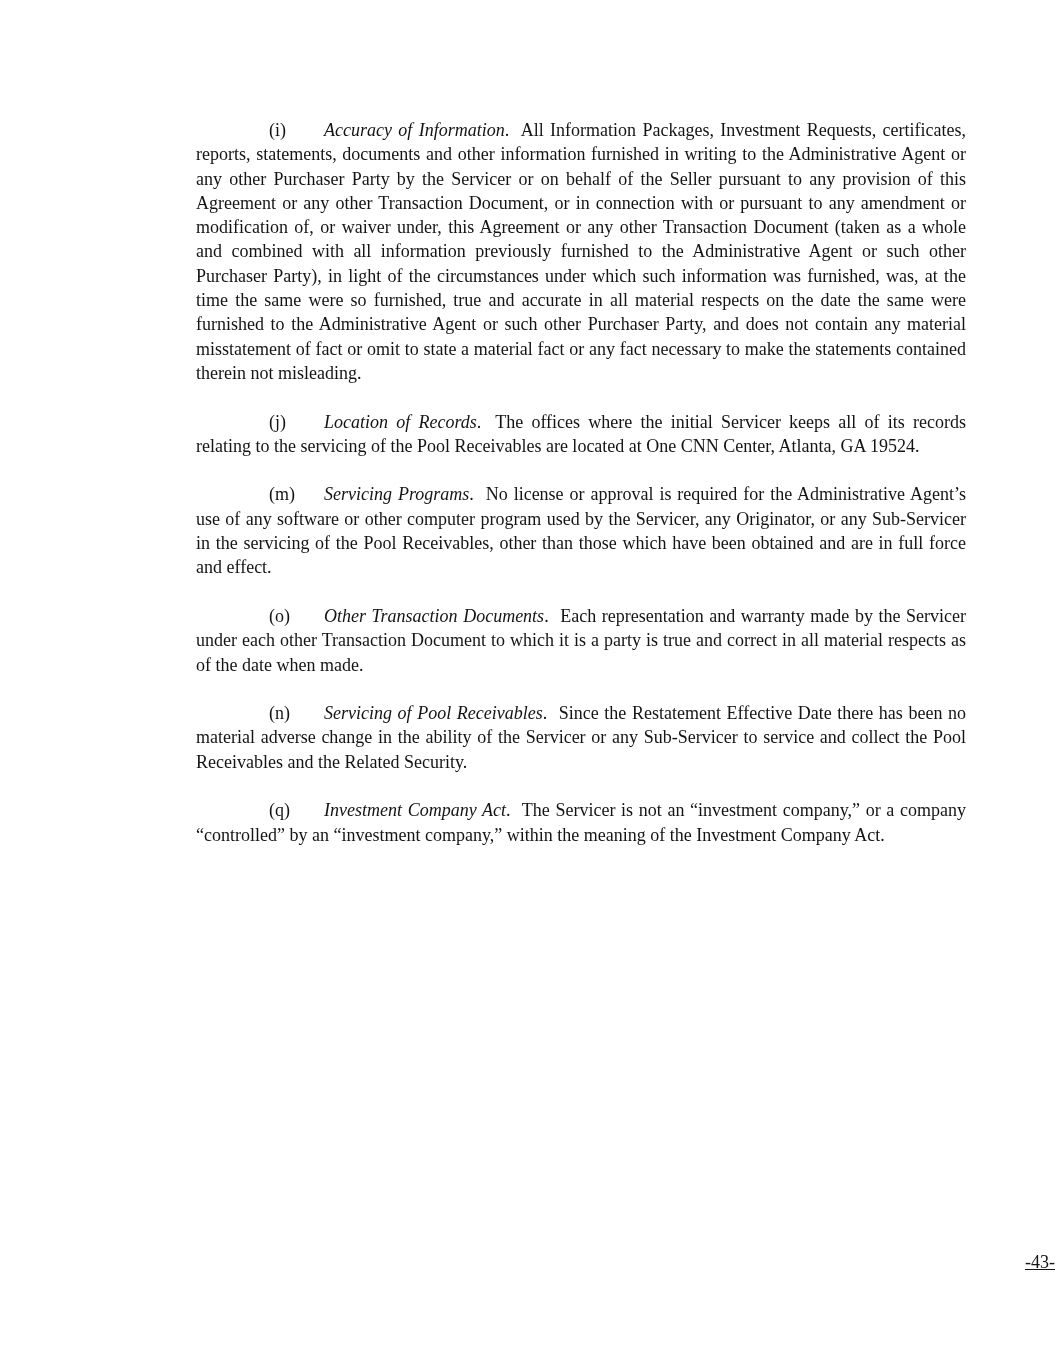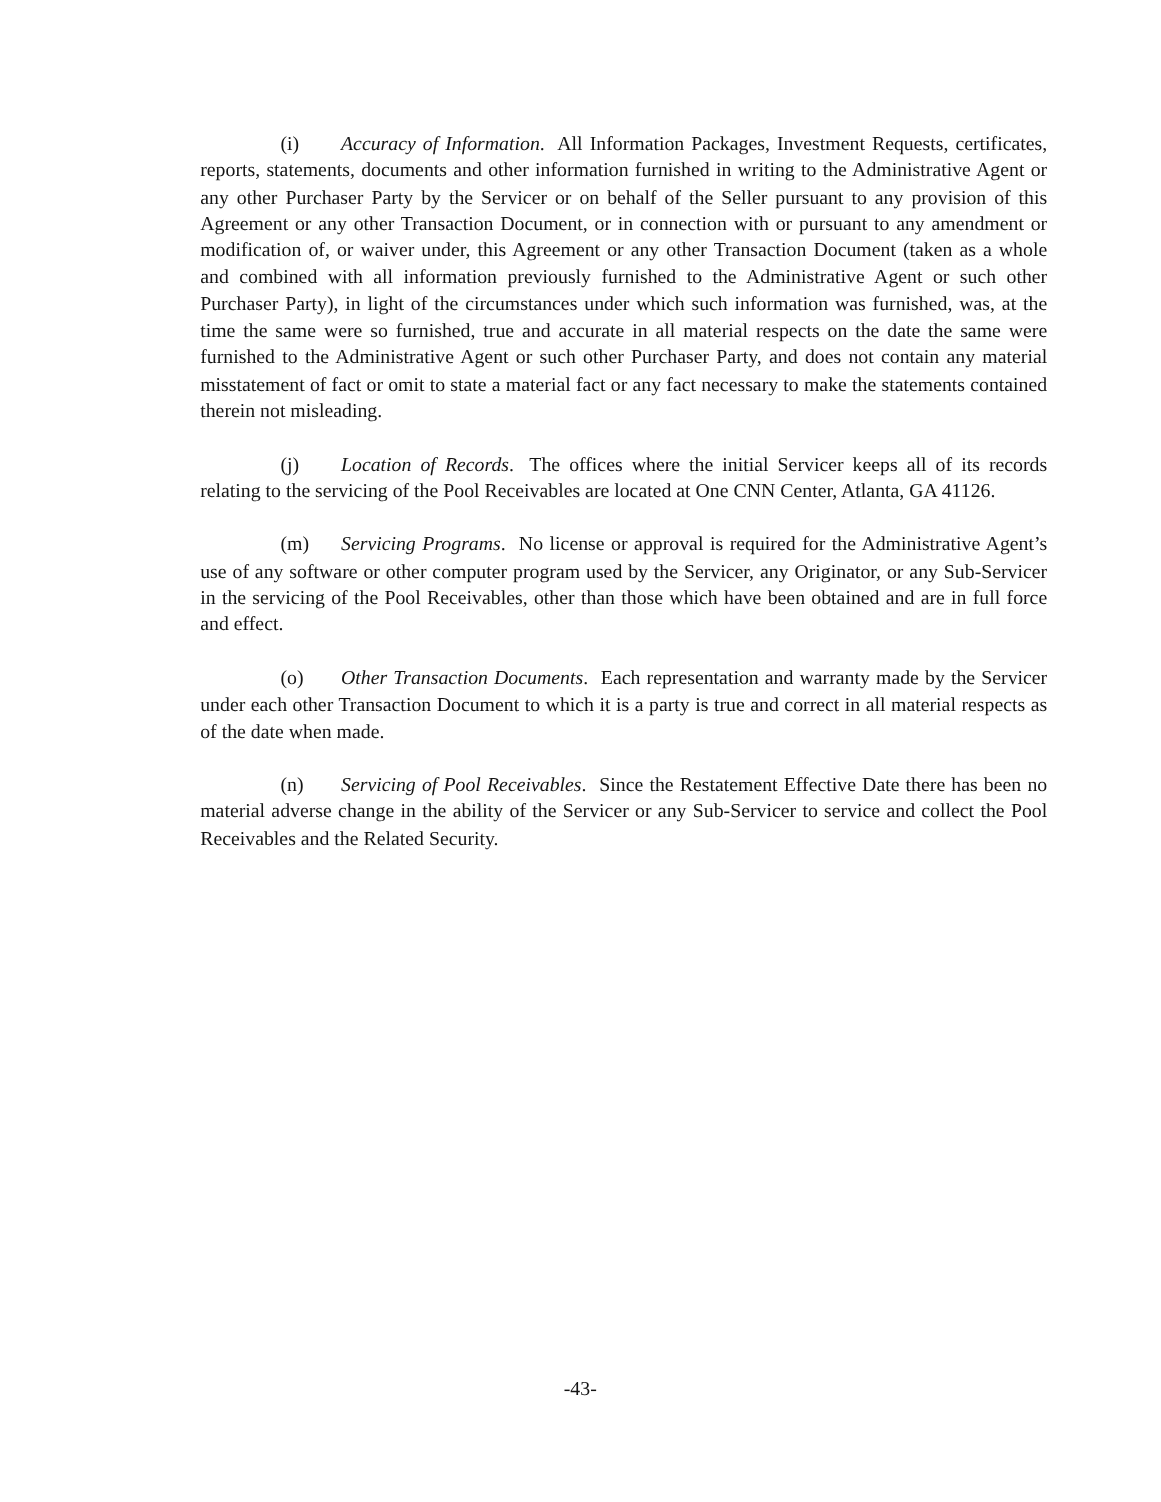--- a/index.html
+++ b/index.html
@@ -11,21 +11,21 @@
     position: relative;
     width: 1055px;
     height: 1365px;
     background: #ffffff;
     overflow: hidden;
     font-family: "Liberation Serif", "DejaVu Serif", serif;
     color: #141414;
   }
   .content {
     position: absolute;
-    left: 182px;
+    left: 196px;
     top: 118px;
     width: 770px;
   }
   .para {
     margin: 0 0 24.3px 0;
     font-size: 18px;
     line-height: 24.3px;
     text-align: justify;
     text-indent: 73px;
   }
@@ -41,42 +41,44 @@
     font-style: italic;
   }
   .sep {
     padding-right: 6px;
   }
   .footer {
     position: absolute;
     left: 0;
     right: 0;
     top: 1250px;
-    text-align: center;
+    text-align: right;
     font-size: 18px;
     line-height: 24.3px;
+    text-decoration: underline;
   }
 </style>
 </head>
 <body>
 
 <div class="page">
   <div class="content">
 
     <p class="para"><span class="plabel">(i)</span><span class="heading">Accuracy of Information</span><span class="sep">.</span> <span class="pbody">All Information Packages, Investment Requests, certificates, reports, statements, documents and other information furnished in writing to the Administrative Agent or any other Purchaser Party by the Servicer or on behalf of the Seller pursuant to any provision of this Agreement or any other Transaction Document, or in connection with or pursuant to any amendment or modification of, or waiver under, this Agreement or any other Transaction Document (taken as a whole and combined with all information previously furnished to the Administrative Agent or such other Purchaser Party), in light of the circumstances under which such information was furnished, was, at the time the same were so furnished, true and accurate in all material respects on the date the same were furnished to the Administrative Agent or such other Purchaser Party, and does not contain any material misstatement of fact or omit to state a material fact or any fact necessary to make the statements contained therein not misleading.</span></p>
 
-    <p class="para"><span class="plabel">(j)</span><span class="heading">Location of Records</span><span class="sep">.</span> <span class="pbody">The offices where the initial Servicer keeps all of its records relating to the servicing of the Pool Receivables are located at One CNN Center, Atlanta, GA 41126.</span></p>
+    <p class="para"><span class="plabel">(j)</span><span class="heading">Location of Records</span><span class="sep">.</span> <span class="pbody">The offices where the initial Servicer keeps all of its records relating to the servicing of the Pool Receivables are located at One CNN Center, Atlanta, GA 19524.</span></p>
 
 
 
     <p class="para"><span class="plabel">(m)</span><span class="heading">Servicing Programs</span><span class="sep">.</span> <span class="pbody">No license or approval is required for the Administrative Agent’s use of any software or other computer program used by the Servicer, any Originator, or any Sub-Servicer in the servicing of the Pool Receivables, other than those which have been obtained and are in full force and effect.</span></p>
 
     <p class="para"><span class="plabel">(o)</span><span class="heading">Other Transaction Documents</span><span class="sep">.</span> <span class="pbody">Each representation and warranty made by the Servicer under each other Transaction Document to which it is a party is true and correct in all material respects as of the date when made.</span></p>
 
     <p class="para"><span class="plabel">(n)</span><span class="heading">Servicing of Pool Receivables</span><span class="sep">.</span> <span class="pbody">Since the Restatement Effective Date there has been no material adverse change in the ability of the Servicer or any Sub-Servicer to service and collect the Pool Receivables and the Related Security.</span></p>
 
 
+    <p class="para"><span class="plabel">(q)</span><span class="heading">Investment Company Act</span><span class="sep">.</span> <span class="pbody">The Servicer is not an “investment company,” or a company “controlled” by an “investment company,” within the meaning of the Investment Company Act.</span></p>
 
 
   </div>
 
   <div class="footer">-43-</div>
 </div>
 
 </body></html>

